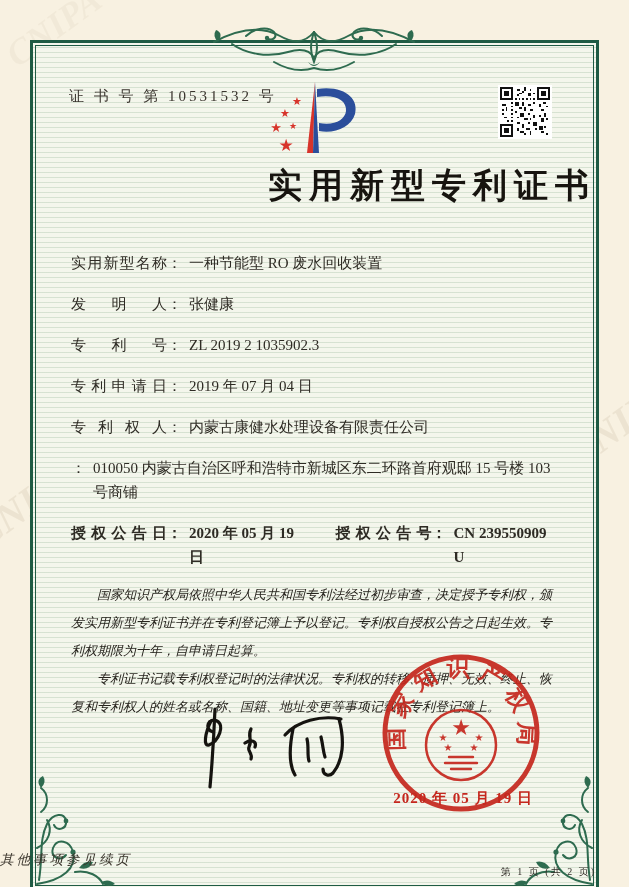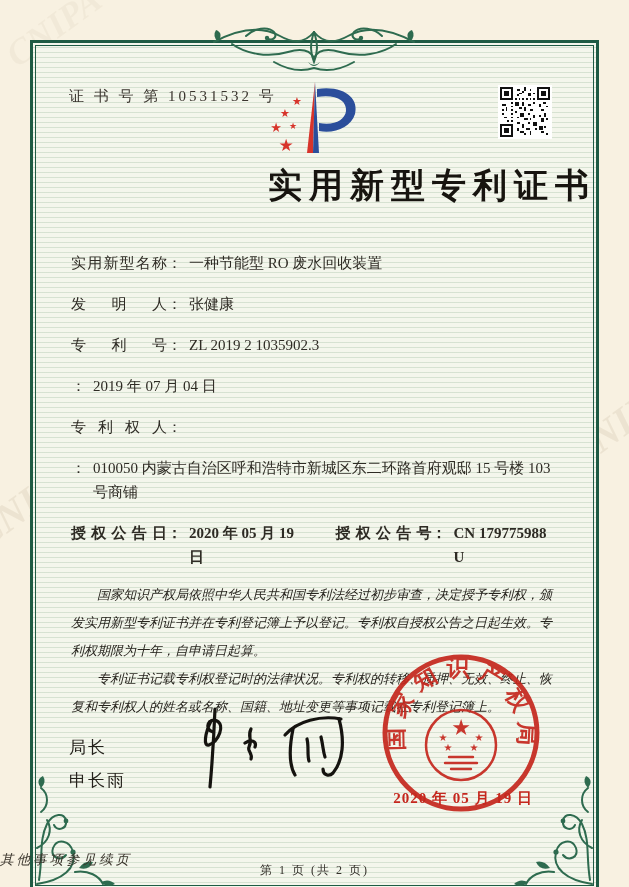--- a/index.html
+++ b/index.html
@@ -85,21 +85,21 @@
   .seal { position:absolute; left:346px; top:608px; opacity:0.92; }
   .seal-date {
     position:absolute; left:348px; top:746px; width:164px;
     text-align:center; font-size:15px; letter-spacing:1px;
     color:#c5271d; font-weight:bold;
   }
 
   
   .page-info {
     position:absolute; left:0; right:0; bottom:9px;
-    text-align:center; font-size:12px; color:#33302a; letter-spacing:2px;
+    text-align:right; font-size:10px; color:#33302a; letter-spacing:2px;
   }
   .footer-note {
     position:absolute; left:0; right:0; top:851px;
     text-align:left; font-size:13.5px; font-style:italic;
     letter-spacing:3px; color:#3a352c;
   }
 </style>
 </head>
 <body>
 
@@ -247,53 +247,51 @@
       <span class="field-label">发明人</span>
         <span class="field-colon">：</span>
       <span class="field-value">张健康</span>
     </div>
     <div class="field-row">
       <span class="field-label">专利号</span>
         <span class="field-colon">：</span>
       <span class="field-value">ZL 2019 2 1035902.3</span>
     </div>
     <div class="field-row">
+      <span class="field-label">专利申请日</span>
         <span class="field-colon">：</span>
       <span class="field-value">2019 年 07 月 04 日</span>
     </div>
     <div class="field-row">
       <span class="field-label">专利权人</span>
         <span class="field-colon">：</span>
+      <span class="field-value">内蒙古康健水处理设备有限责任公司</span>
     </div>
     <div class="field-row">
         <span class="field-colon">：</span>
       <span class="field-value">010050 内蒙古自治区呼和浩特市新城区东二环路首府观邸 15 号楼 103 号商铺</span>
     </div>
     <div class="grant-row">
       <span class="grant-pair">
         <span class="field-label">授权公告日</span>
           <span class="field-colon">：</span>
         <span>2020 年 05 月 19 日</span>
       </span>
       <span class="grant-pair second">
         <span class="field-label">授权公告号</span>
           <span class="field-colon">：</span>
-        <span>CN 179775988 U</span>
+        <span>CN 239550909 U</span>
       </span>
     </div>
     <div class="paras">
       <p>国家知识产权局依照中华人民共和国专利法经过初步审查，决定授予专利权，颁发实用新型专利证书并在专利登记簿上予以登记。专利权自授权公告之日起生效。专利权期限为十年，自申请日起算。</p>
       <p>专利证书记载专利权登记时的法律状况。专利权的转移、质押、无效、终止、恢复和专利权人的姓名或名称、国籍、地址变更等事项记载在专利登记簿上。</p>
     </div>
   </div>
 
-  <div class="signer">
-    <div>局长</div>
-    <div>申长雨</div>
-  </div>
 
   <svg class="signature-svg" width="190" height="104" viewBox="0 0 190 104" fill="none">
     <g stroke="#15130f" stroke-width="3.2" stroke-linecap="round">
       <path d="M30 22 C 24 34, 22 48, 28 46 C 38 42, 44 26, 36 22 C 28 18, 22 30, 32 33"></path>
       <path d="M34 10 C 33 34, 31 66, 29 88"></path>
       <path d="M70 30 C 66 38, 72 40, 68 48 C 66 52, 72 54, 70 60"></path>
       <path d="M64 44 C 70 40, 76 42, 74 48"></path>
       <path d="M104 36 C 116 22, 140 16, 160 20"></path>
       <path d="M112 30 C 108 50, 108 66, 114 76"></path>
       <path d="M158 20 C 164 42, 162 62, 152 74 C 148 78, 142 76, 142 70"></path>

